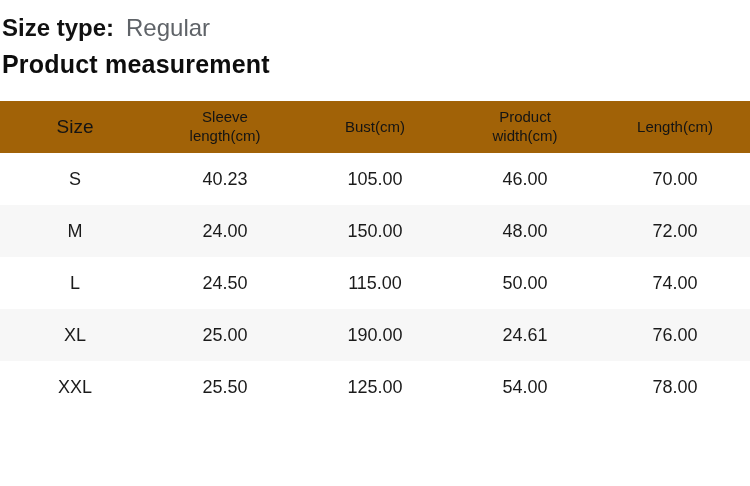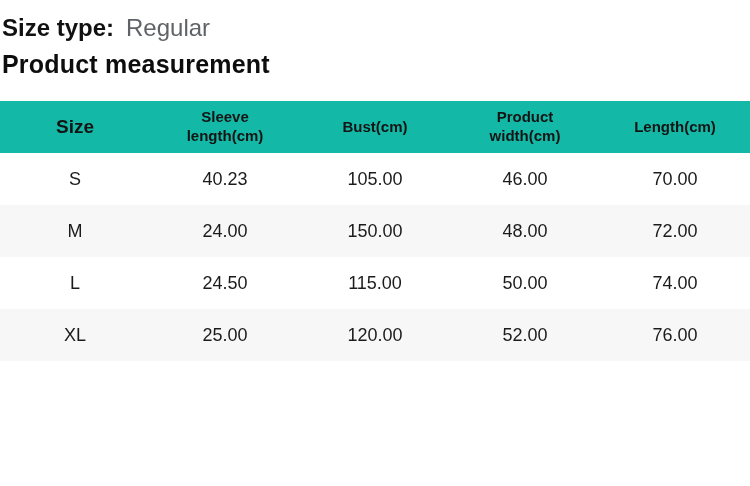--- a/index.html
+++ b/index.html
@@ -41,22 +41,22 @@
   }
   table.measurement-table col { width: 150px; }
   table.measurement-table th,
   table.measurement-table td {
     height: 52px;
     text-align: center;
     vertical-align: middle;
     padding: 0 4px;
   }
   table.measurement-table thead th {
-    background: #14b8a6;
-    font-weight: 700;
+    background: #a16207;
+    font-weight: 400;
     font-size: 15px;
     line-height: 1.25;
     white-space: pre-line;
     color: #141414;
   }
   table.measurement-table thead th.size-col {
     font-size: 19px;
   }
   table.measurement-table td {
     font-size: 18px;
@@ -114,18 +114,25 @@
     <tr>
       <td>L</td>
       <td>24.50</td>
       <td>115.00</td>
       <td>50.00</td>
       <td>74.00</td>
     </tr>
     <tr>
       <td>XL</td>
       <td>25.00</td>
-      <td>120.00</td>
-      <td>52.00</td>
+      <td>190.00</td>
+      <td>24.61</td>
       <td>76.00</td>
+    </tr>
+    <tr>
+      <td>XXL</td>
+      <td>25.50</td>
+      <td>125.00</td>
+      <td>54.00</td>
+      <td>78.00</td>
     </tr>
   </tbody>
 </table>
 
 </body></html>

